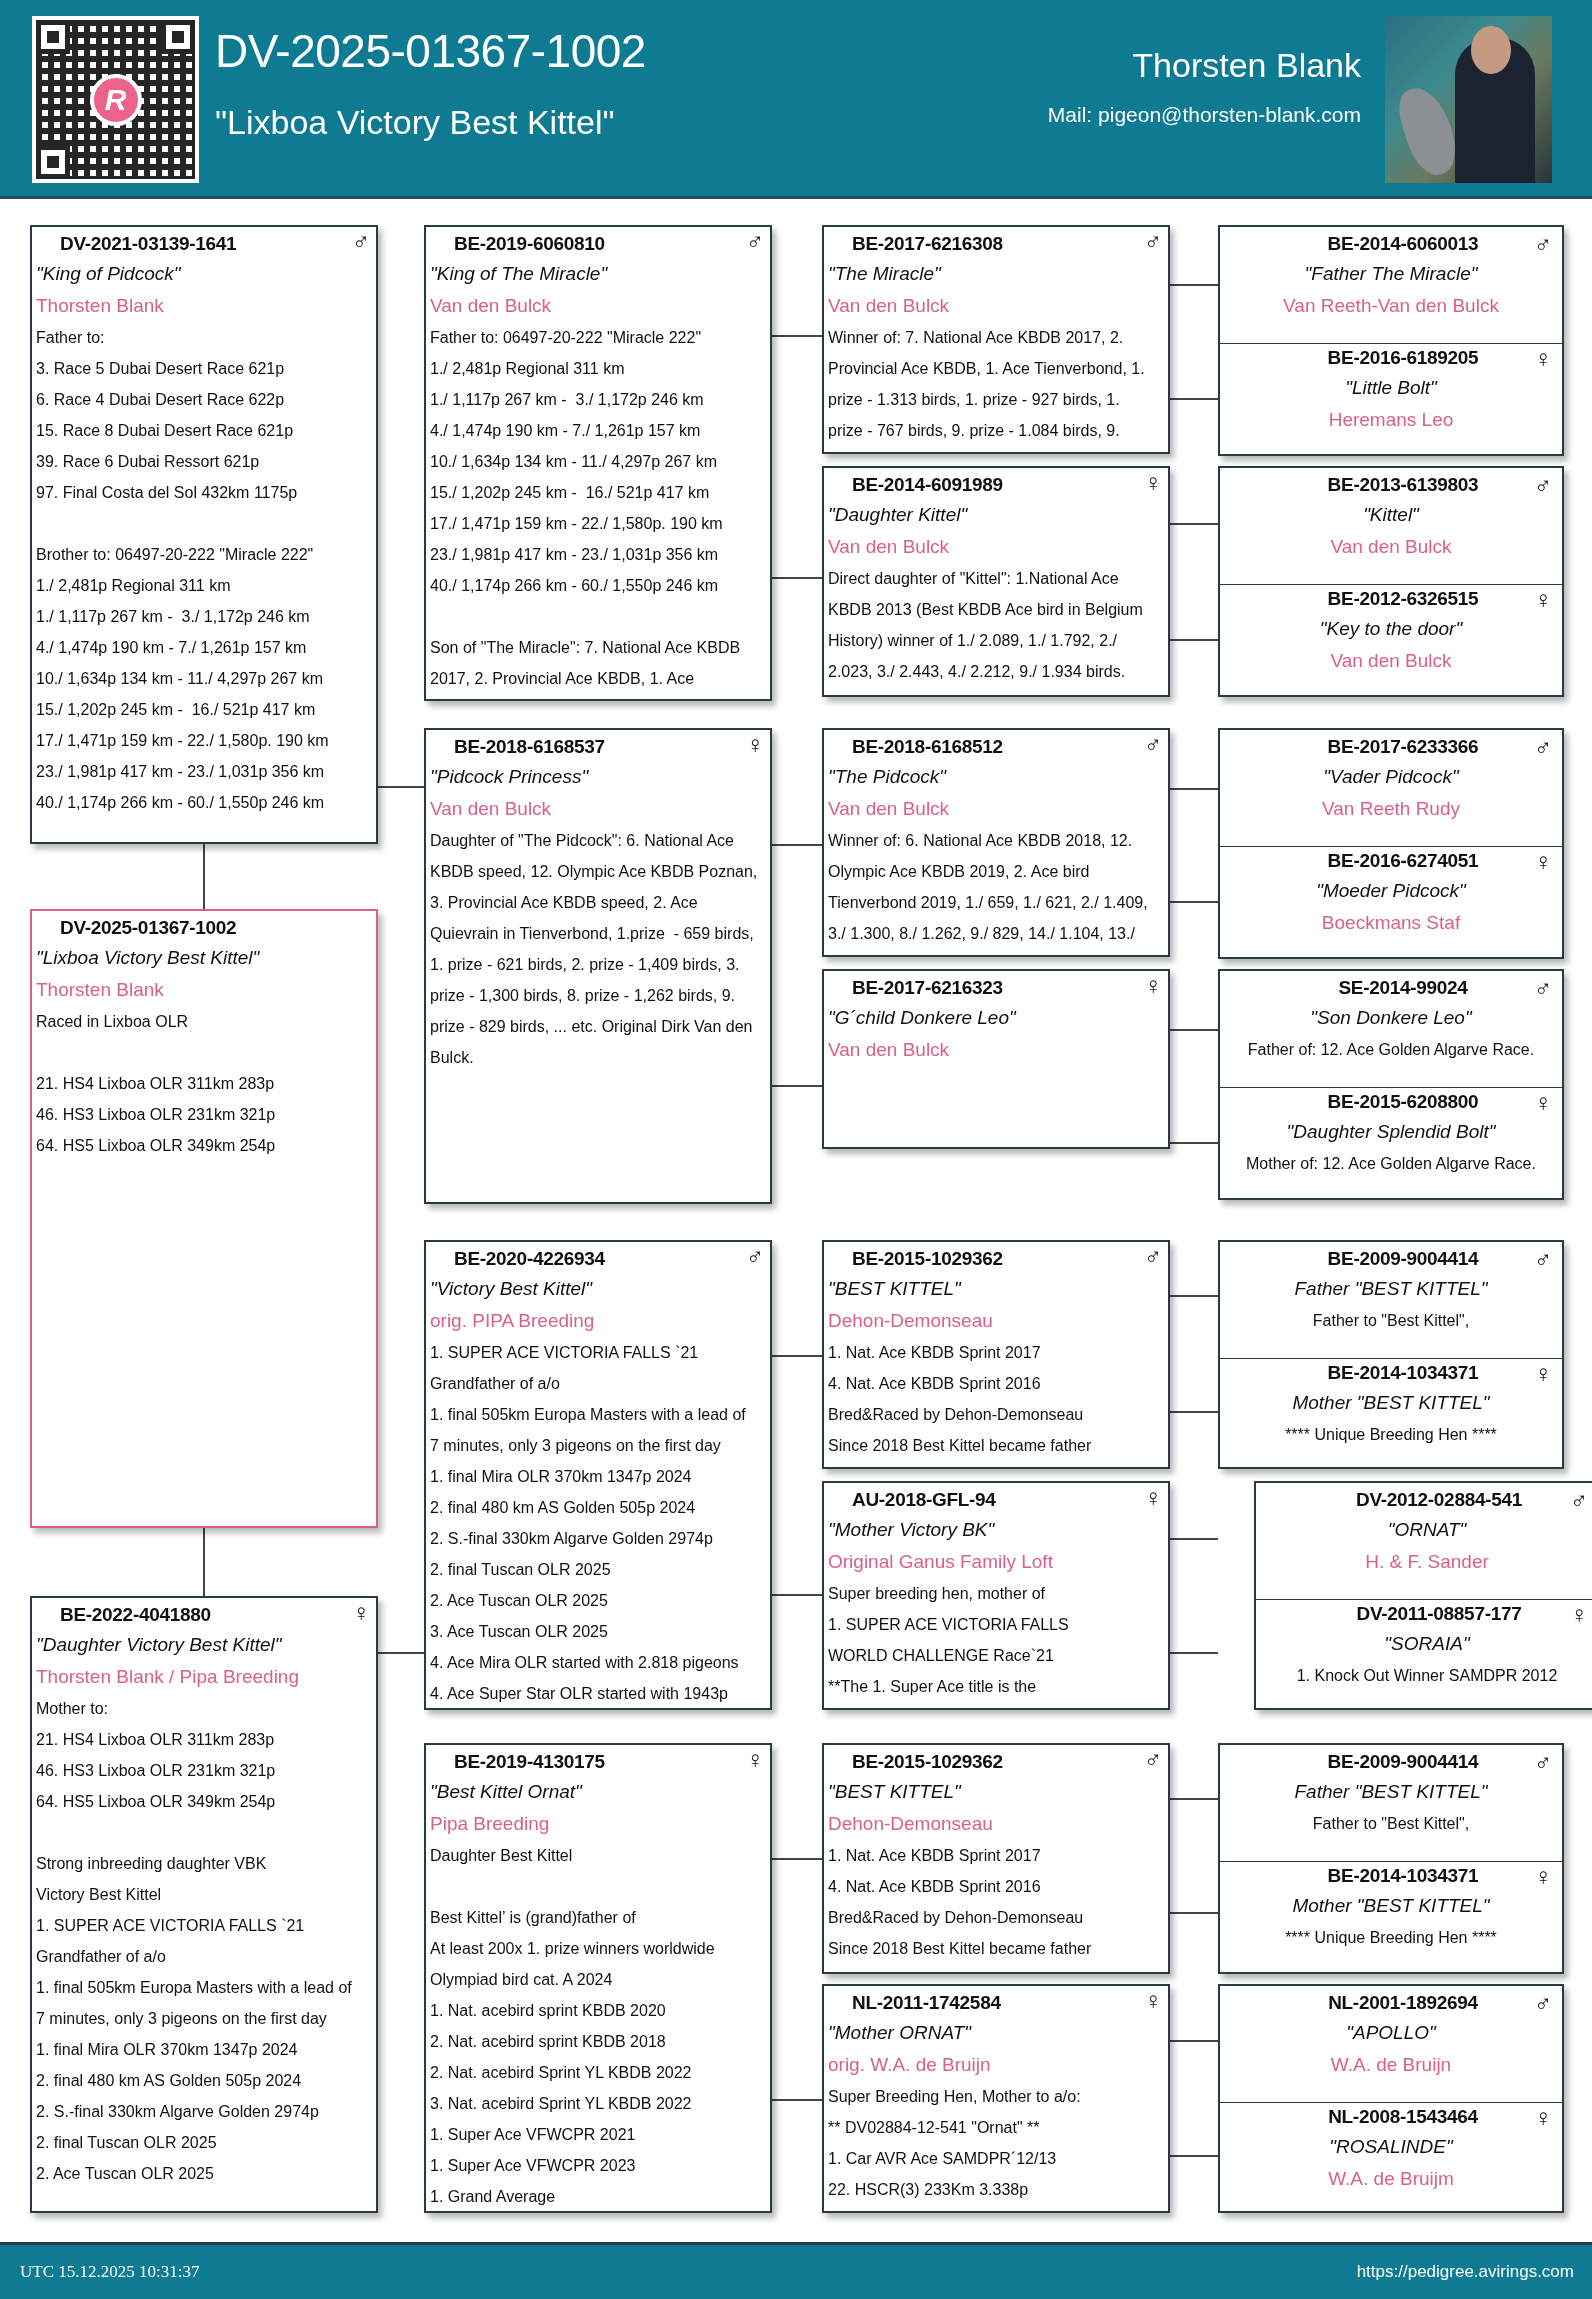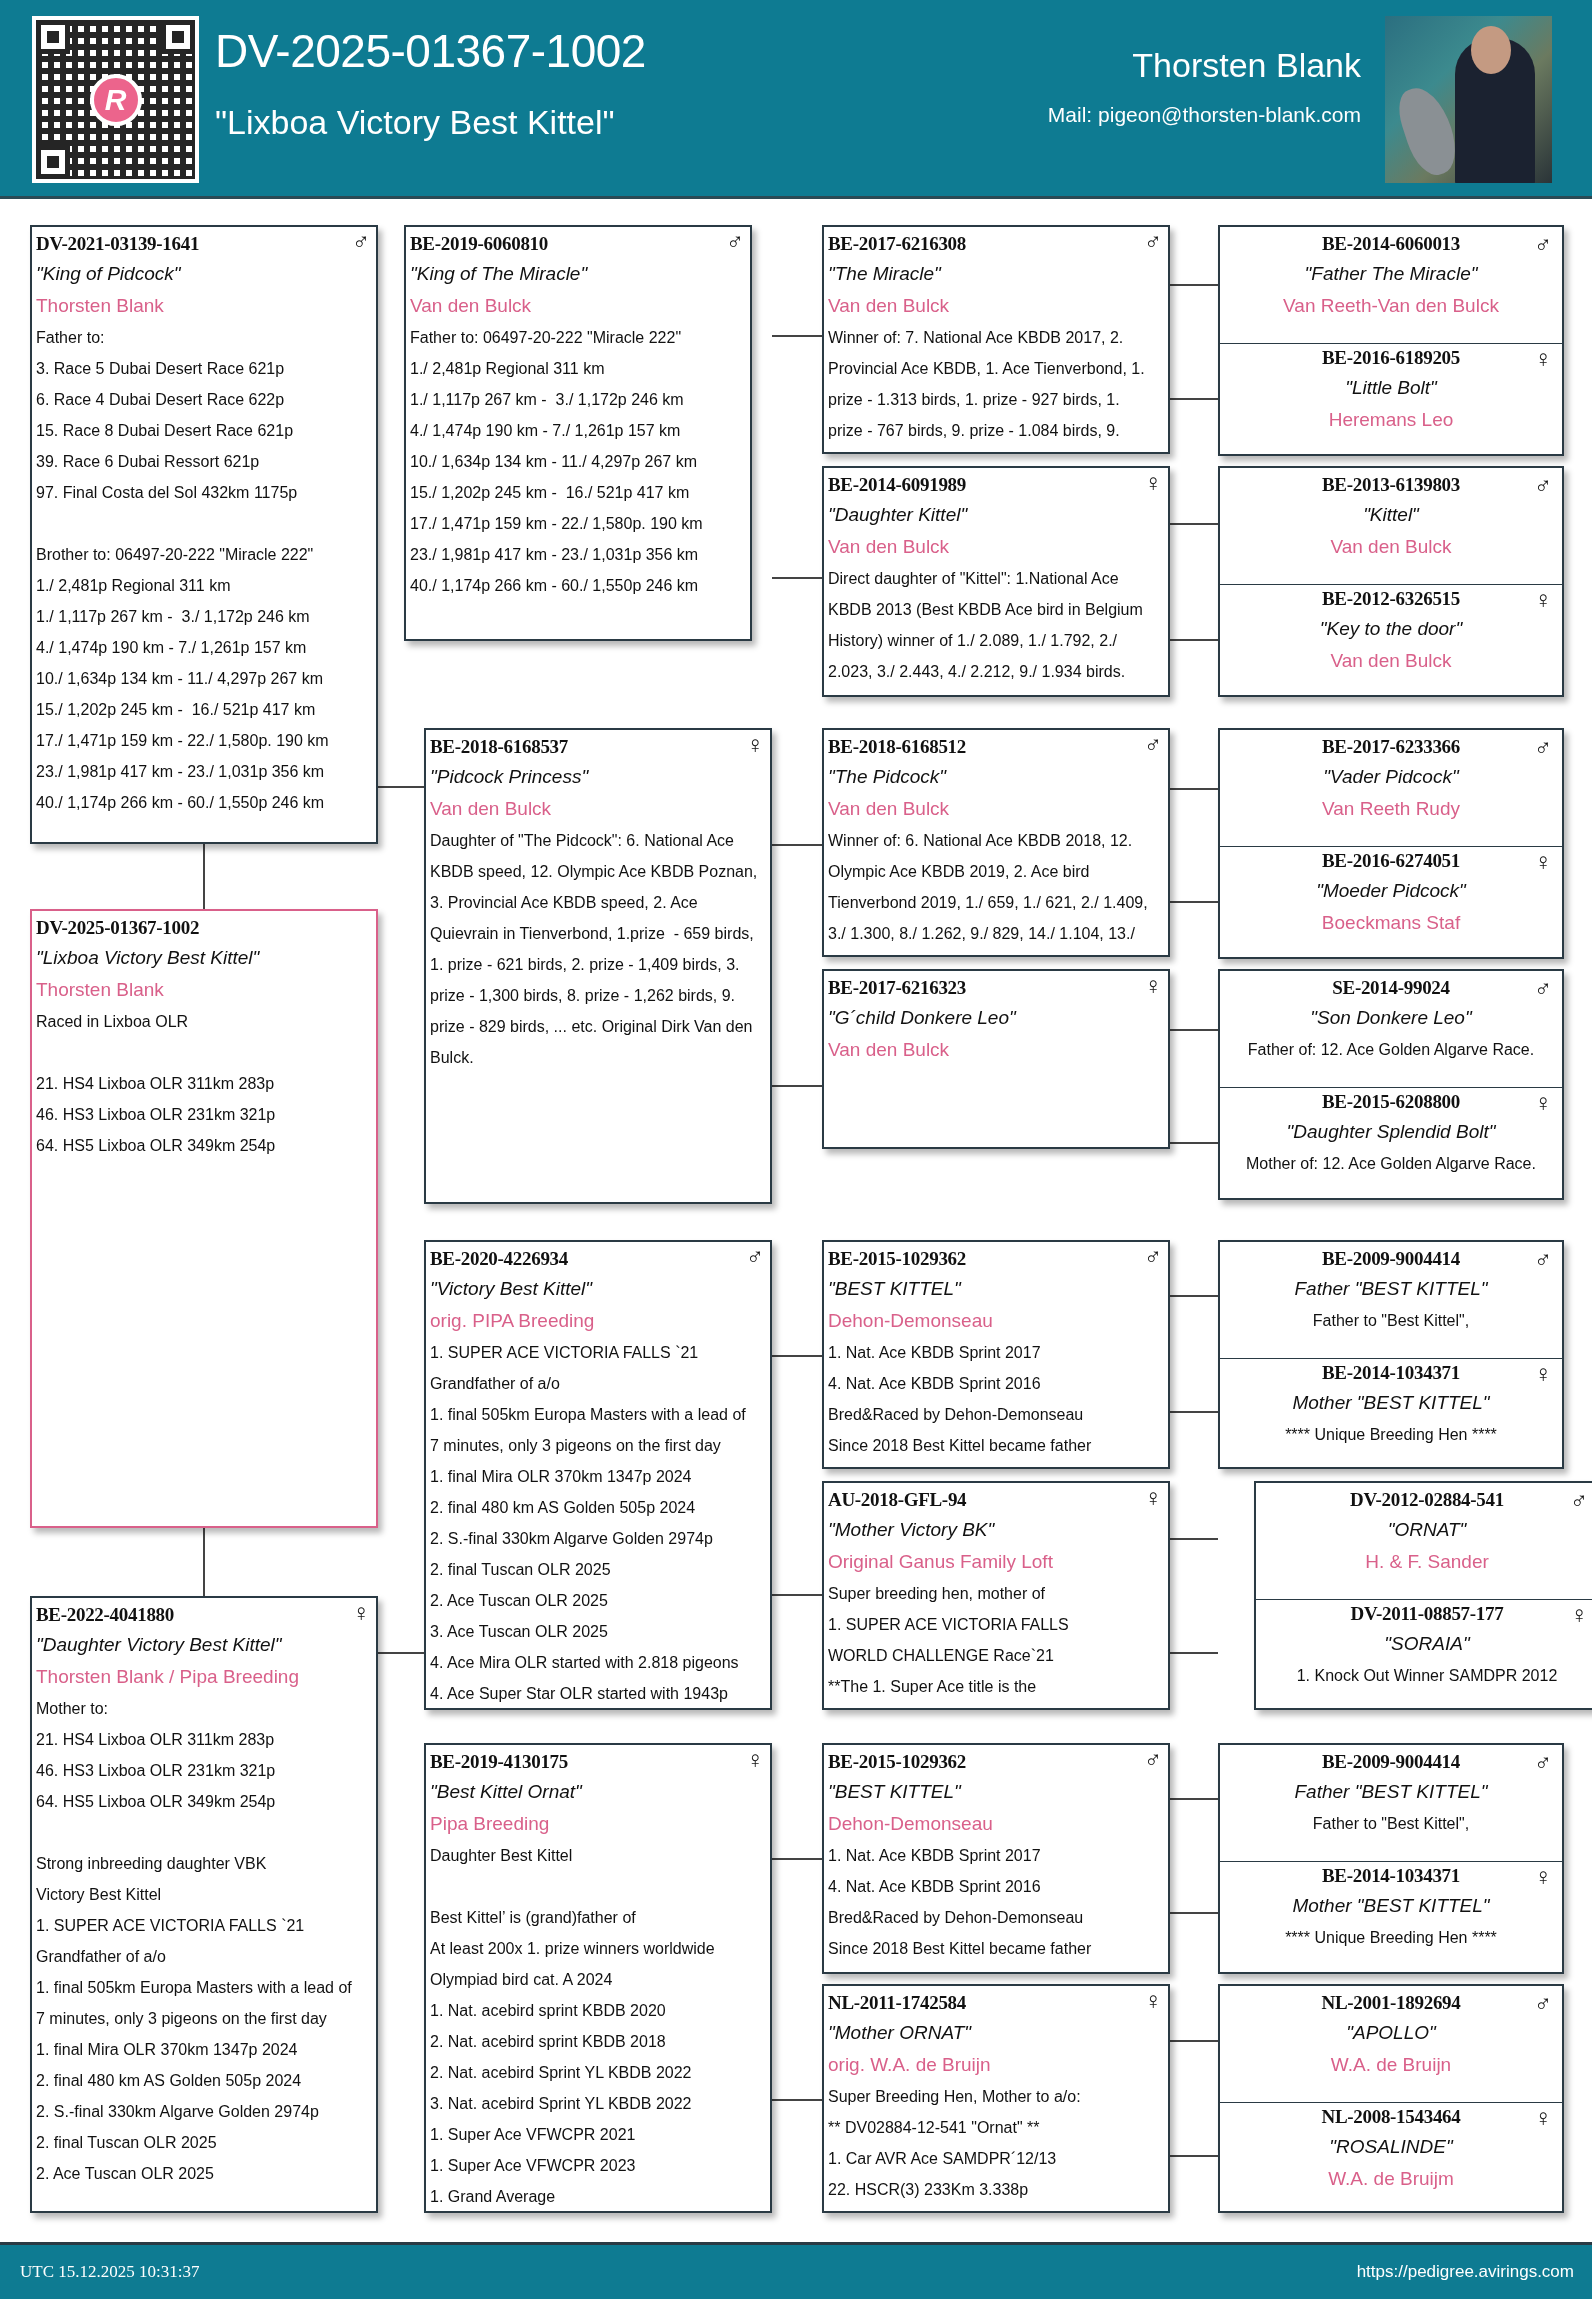--- a/index.html
+++ b/index.html
@@ -25,21 +25,21 @@
   .photo { position: absolute; left: 1385px; top: 16px; width: 167px; height: 167px; overflow: hidden;
     background: linear-gradient(135deg, #2b6f80 0%, #3c8a8e 35%, #6b7a60 60%, #2a3438 100%); }
   .photo .person { position: absolute; left: 70px; top: 22px; width: 80px; height: 149px; background: #1b2230; border-radius: 36px 36px 6px 6px; }
   .photo .head { position: absolute; left: 86px; top: 10px; width: 40px; height: 48px; background: #c49a82; border-radius: 50%; }
   .photo .bird { position: absolute; left: 20px; top: 70px; width: 46px; height: 90px; background: #8a9094; border-radius: 40% 60% 50% 50%; transform: rotate(-18deg); }
 
   
   .card { position: absolute; background: #fff; border: 2px solid #2a3a44; box-shadow: 4px 5px 6px rgba(0,0,0,0.28); overflow: hidden; padding: 3px 4px; }
   .card.subject { border-color: #d9608a; }
   .sub { position: relative; text-align: center; }
-  .ring { font-weight: bold; font-size: 19px; line-height: 28px; font-family: Liberation Serif, serif; letter-spacing: -0.3px; }
+  .ring { font-weight: bold; font-size: 19px; line-height: 28px; font-family: Liberation Sans, sans-serif; letter-spacing: -0.3px; margin-left: 24px; }
   .pname { font-style: italic; font-size: 19px; line-height: 32px; }
   .breeder { color: #d9608a; font-size: 19px; line-height: 32px; }
   .info { font-size: 16px; line-height: 31px; white-space: pre-wrap; }
   .sex { position: absolute; right: 6px; top: 2px; font-size: 24px; line-height: 26px; }
   .divider { border-top: 1.5px solid #2a3a44; margin: 0 -4px; }
 
   .line { position: absolute; background: #444; }
 
   
   .footer { position: absolute; left: 0; top: 2242px; width: 1592px; height: 58px; background: #0e7b92; border-top: 3px solid #2a3a44; color: #fff; font-size: 17px; }
@@ -150,21 +150,21 @@
 Grandfather of a/o
 1. final 505km Europa Masters with a lead of
 7 minutes, only 3 pigeons on the first day
 1. final Mira OLR 370km 1347p 2024
 2. final 480 km AS Golden 505p 2024
 2. S.-final 330km Algarve Golden 2974p
 2. final Tuscan OLR 2025
 2. Ace Tuscan OLR 2025</div>
   </div>
 
-  <div class="card" style="left:404px;top:225px;width:348px;height:416px">
+  <div class="card" style="left:424px;top:225px;width:348px;height:476px">
     <div class="ring">BE-2019-6060810</div>
     <div class="sex">♂</div>
     <div class="pname">"King of The Miracle"</div>
     <div class="breeder">Van den Bulck</div>
     <div class="info">Father to: 06497-20-222 "Miracle 222"
 1./ 2,481p Regional 311 km
 1./ 1,117p 267 km -  3./ 1,172p 246 km
 4./ 1,474p 190 km - 7./ 1,261p 157 km
 10./ 1,634p 134 km - 11./ 4,297p 267 km
 15./ 1,202p 245 km -  16./ 521p 417 km

